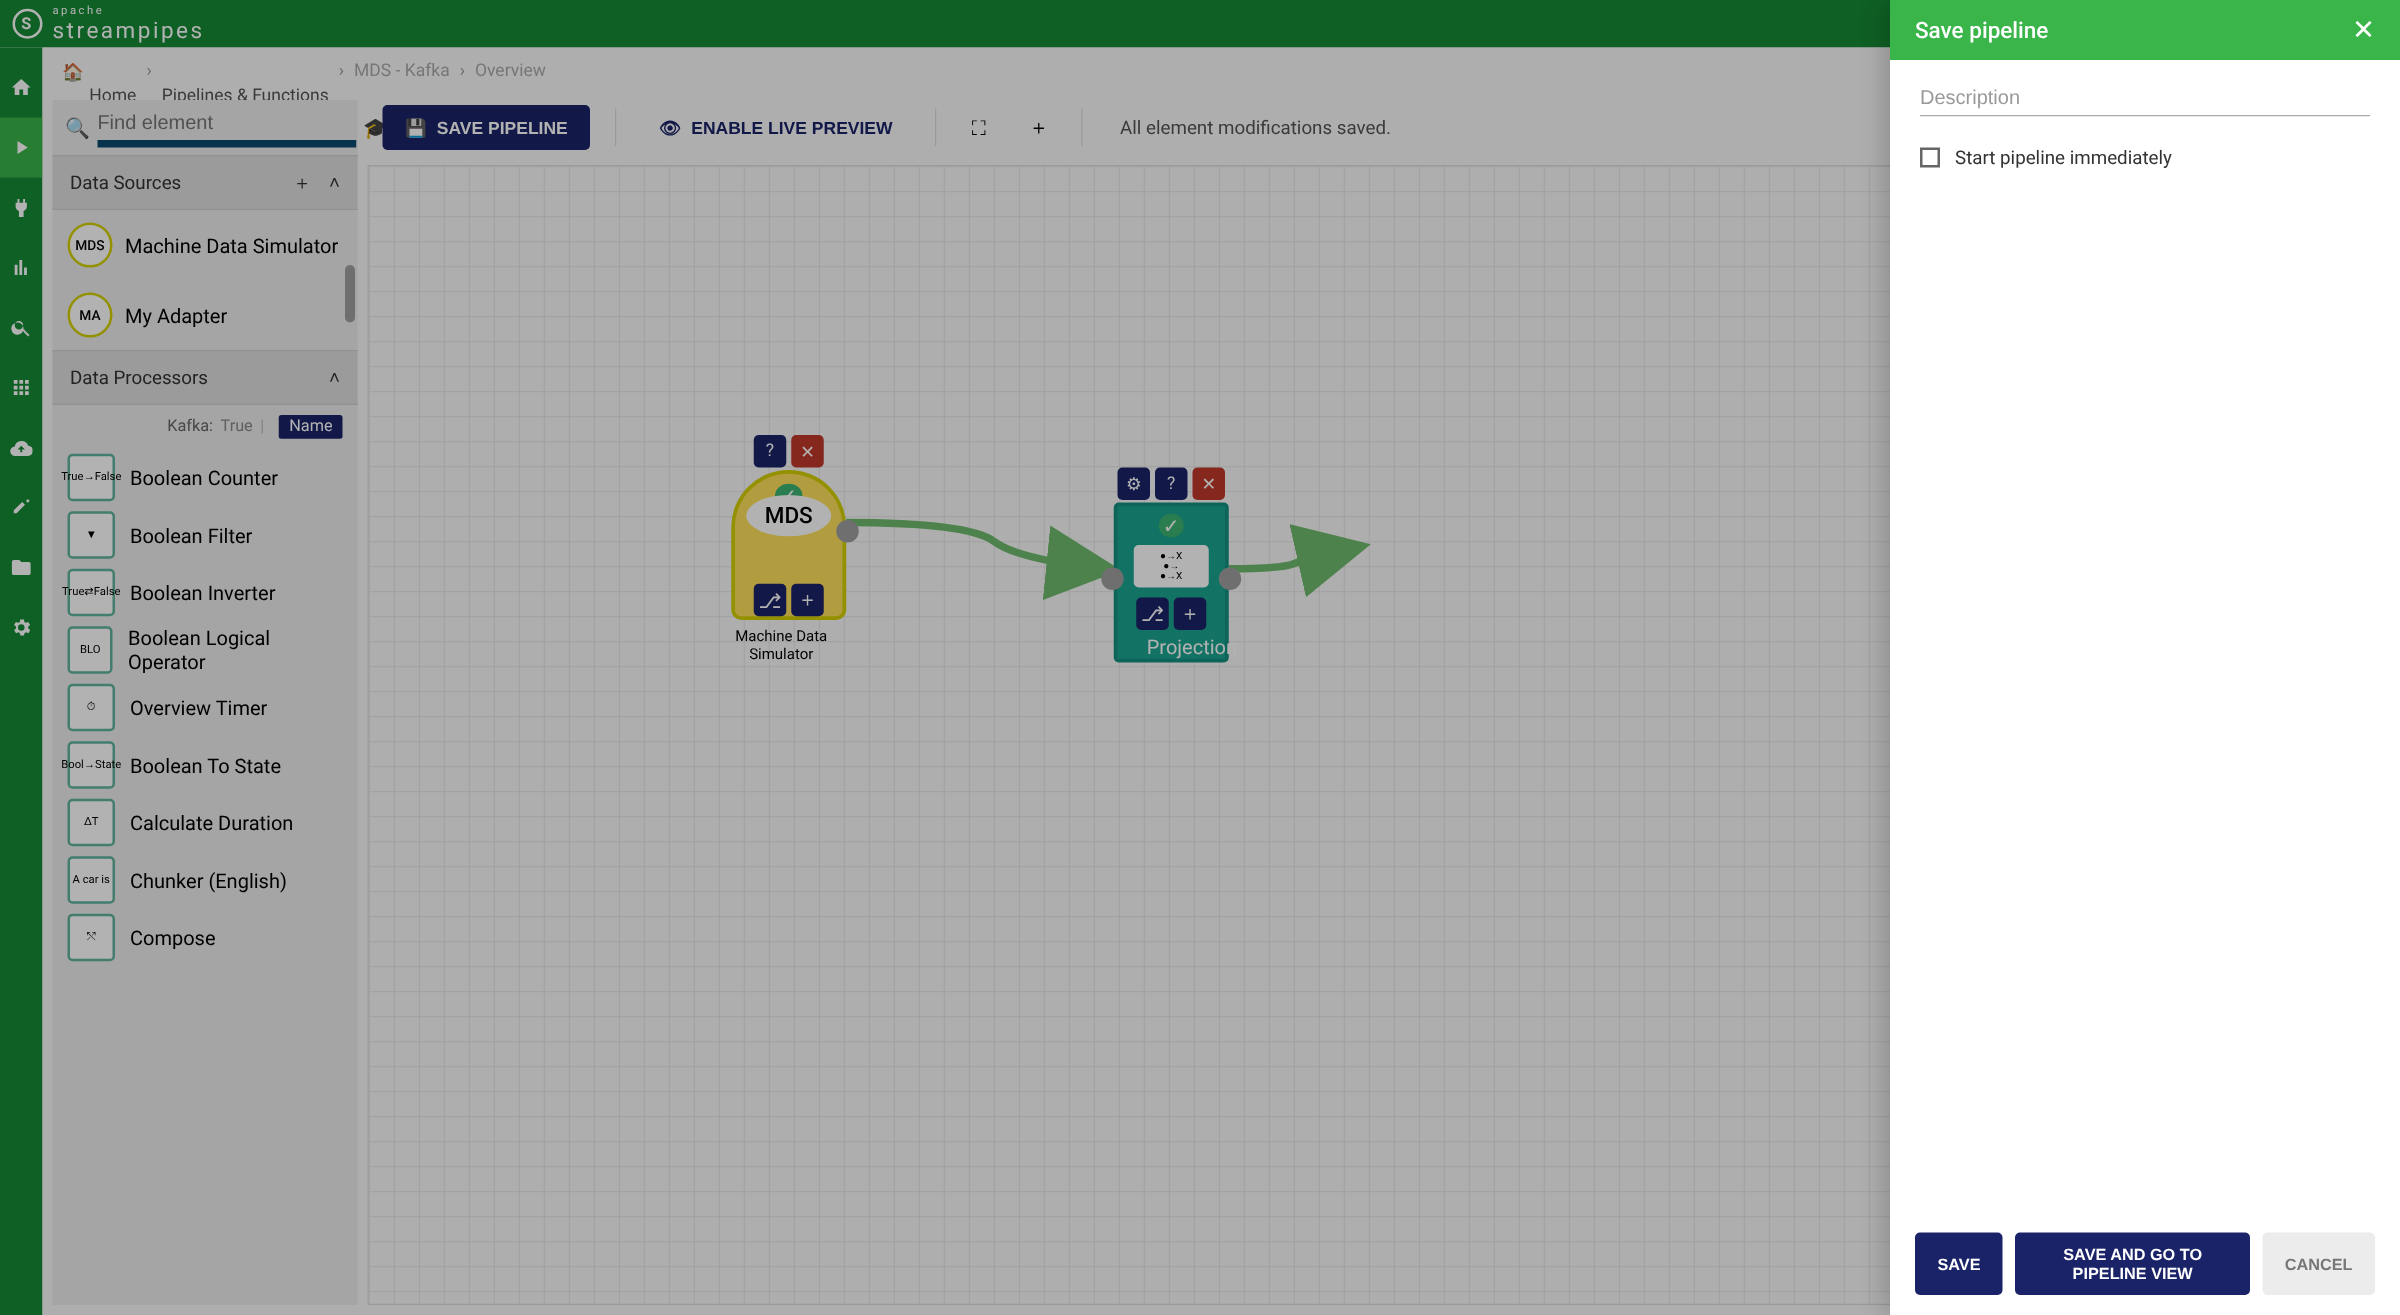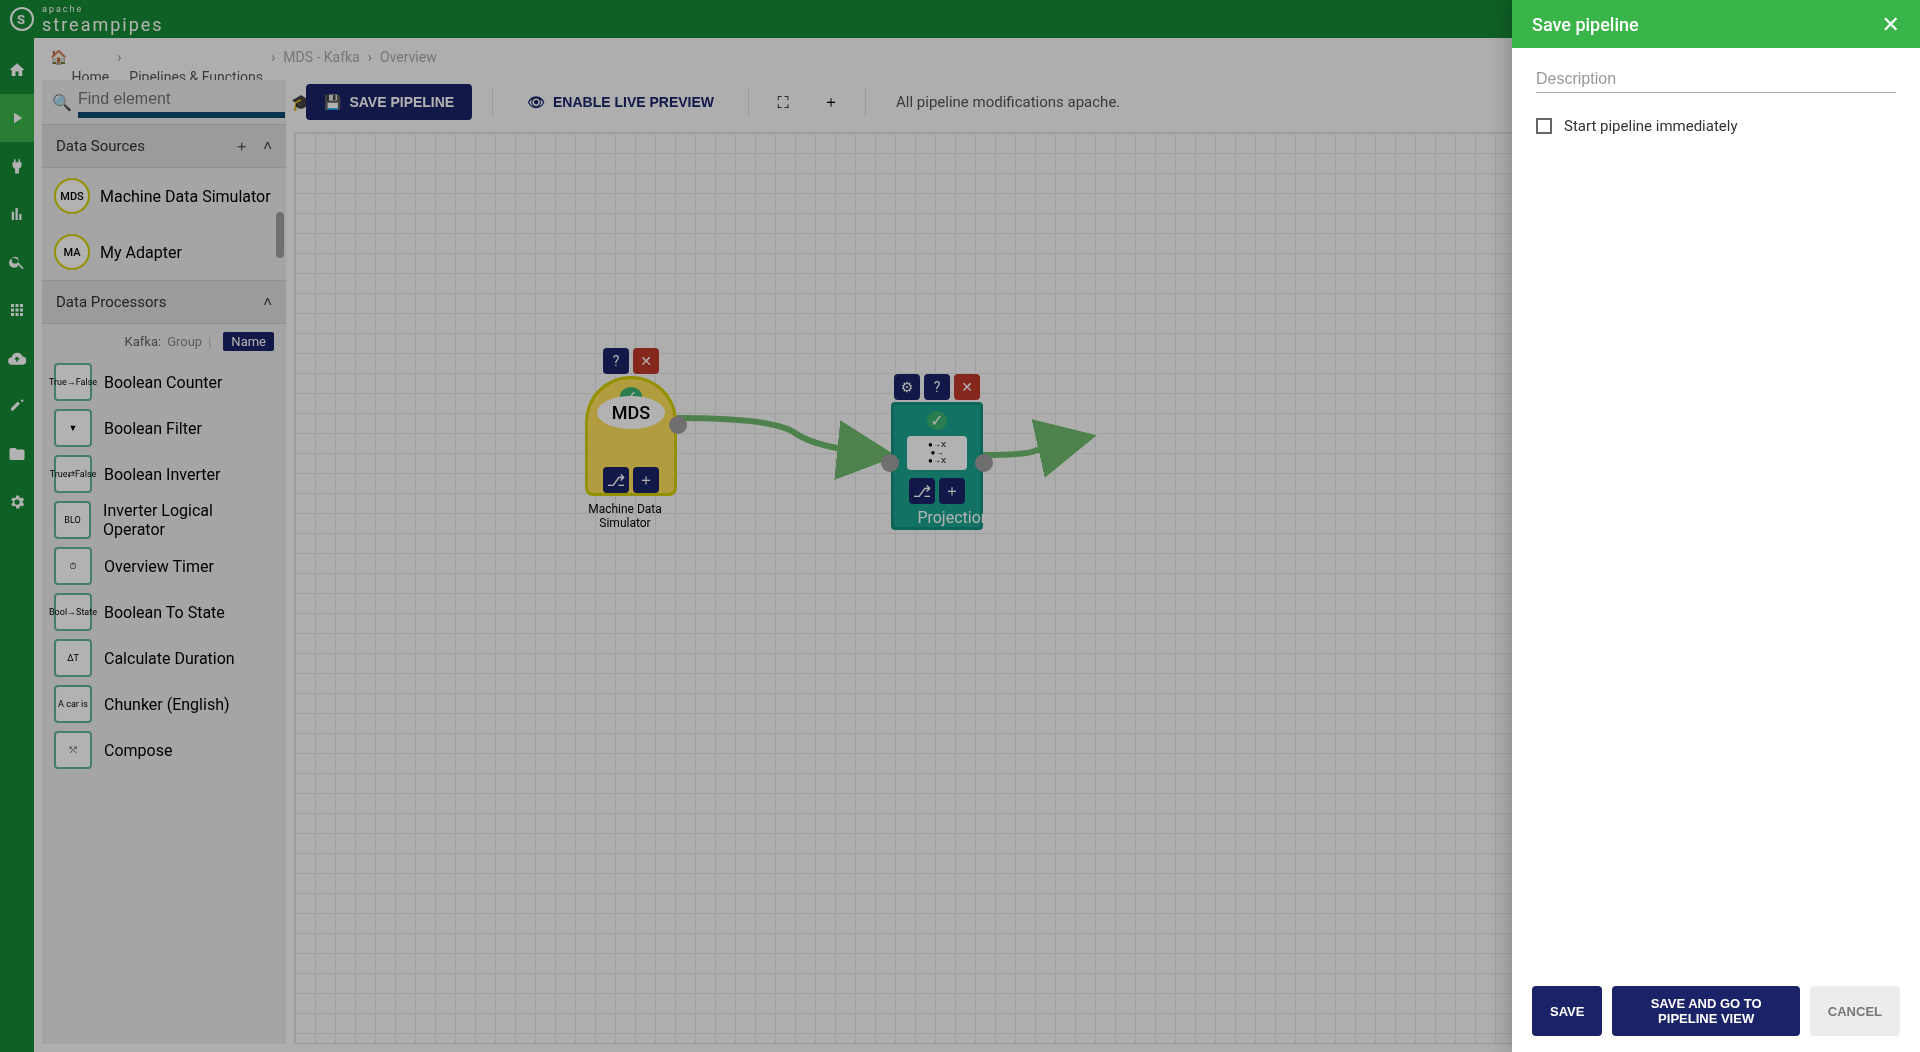--- a/index.html
+++ b/index.html
@@ -219,40 +219,40 @@
       </div>
 
     <div class="section-head">
       <span>Data Processors</span>
       <span class="icons">
         <span>˄</span>
       </span>
     </div>
     <div class="sort-row">
       <span class="lbl">Kafka:</span>
-      <span class="grp">Group</span>
+      <span class="grp">True</span>
       <span class="pipe">|</span>
       <span class="chip">Name</span>
     </div>
     <div class="section-body" id="proc-list">
         <div class="proc-item">
           <div class="proc-ic">True→False</div>
           <div>Boolean Counter</div>
         </div>
         <div class="proc-item">
           <div class="proc-ic">▼</div>
           <div>Boolean Filter</div>
         </div>
         <div class="proc-item">
           <div class="proc-ic">True⇄False</div>
           <div>Boolean Inverter</div>
         </div>
         <div class="proc-item">
           <div class="proc-ic">BLO</div>
-          <div>Inverter Logical Operator</div>
+          <div>Boolean Logical Operator</div>
         </div>
         <div class="proc-item">
           <div class="proc-ic">⏱</div>
           <div>Overview Timer</div>
         </div>
         <div class="proc-item">
           <div class="proc-ic">Bool→State</div>
           <div>Boolean To State</div>
         </div>
         <div class="proc-item">
@@ -281,21 +281,21 @@
     </button>
     <div class="divider"></div>
     <button class="btn-outline">
       <span>👁</span>
       <span>ENABLE LIVE PREVIEW</span>
     </button>
     <div class="divider"></div>
     <div class="tb-iconbtn">⛶</div>
     <div class="tb-iconbtn">＋</div>
     <div class="divider"></div>
-    <div class="tb-status">All pipeline modifications apache.</div>
+    <div class="tb-status">All element modifications saved.</div>
   </div>
 
   <div class="canvas">
     <svg class="connections">
       <defs>
         <marker id="arrow" markerWidth="10" markerHeight="10" refX="8" refY="5" orient="auto">
           <path d="M0,0 L10,5 L0,10 z" fill="#6fbb6f"></path>
         </marker>
       </defs>
       <path d="M 382 285 Q 480 285 500 300 T 590 322" stroke="#6fbb6f" stroke-width="6" fill="none" marker-end="url(#arrow)"></path>

